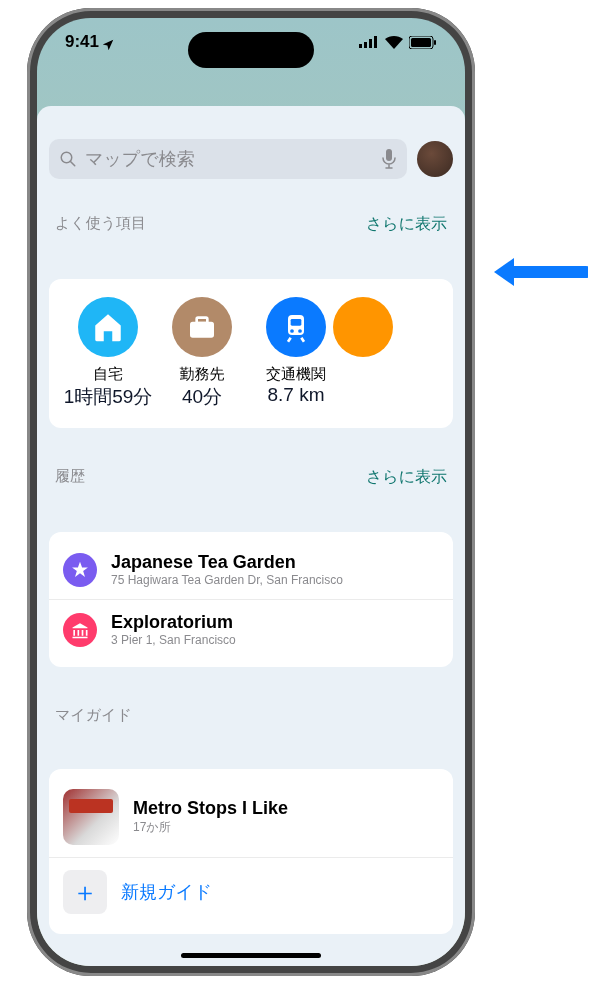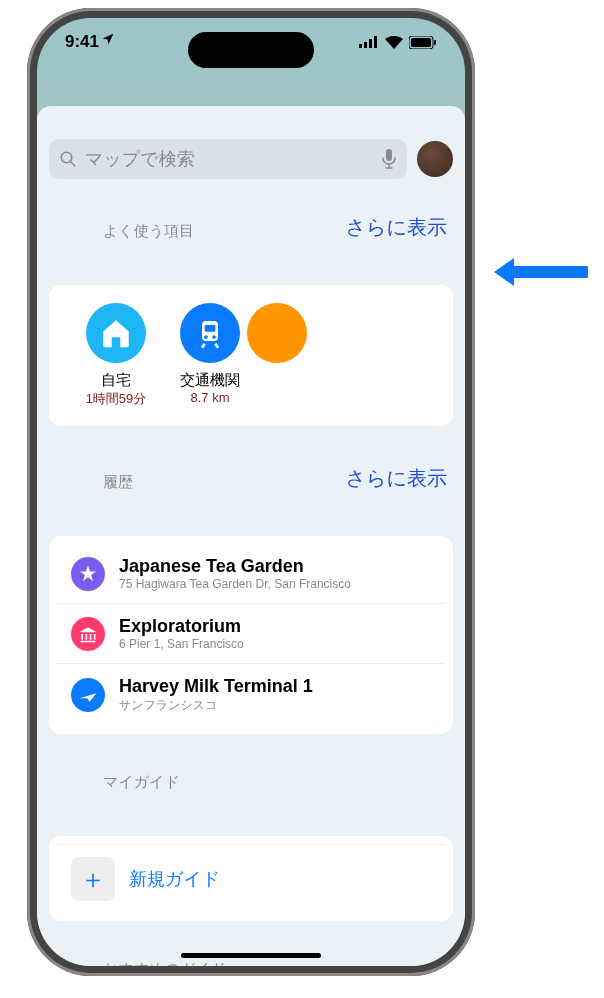--- a/index.html
+++ b/index.html
@@ -32,21 +32,21 @@
   .status-bar {
     height: 48px;
     display: flex;
     justify-content: space-between;
     align-items: center;
     padding: 0 28px;
     color: #000;
     font-size: 17px;
     font-weight: 600;
   }
-  .status-left { display: flex; align-items: flex-start; gap: 2px; }
+  .status-left { display: flex; align-items: flex-end; gap: 2px; }
   .status-right { display: flex; align-items: center; gap: 6px; }
   .dynamic-island {
     position: absolute;
     top: 14px;
     left: 50%;
     transform: translateX(-50%);
     width: 126px;
     height: 36px;
     background: #000;
     border-radius: 20px;
@@ -82,50 +82,49 @@
     color: #8a8a8e;
     font-size: 18px;
     gap: 8px;
   }
   .search-bar .placeholder { flex: 1; }
   .avatar {
     width: 36px; height: 36px; border-radius: 50%;
     background: radial-gradient(circle at 40% 35%, #6b4a3a 0%, #3b2a22 100%);
   }
   .section-header {
-    display: flex; justify-content: space-between; align-items: flex-end;
+    display: flex; justify-content: space-between; align-items: flex-start;
     padding: 6px 6px;
     color: #8a8a8e;
     font-size: 15px;
-    margin-left: 48px;
-  }
-  .section-header .link { color: #1d4ed8; font-size: 20px; }
+  }
+  .section-header .link { color: #0f766e; font-size: 16px; }
   .card {
     background: #fff;
     border-radius: 12px;
-    padding: 8px 8px;
+    padding: 8px 0;
     margin-top: 23px;
   }
   .favorites-scroll {
     display: flex;
     padding: 10px 0 10px 12px;
     overflow: hidden;
   }
   .fav-item {
     flex: 0 0 94px;
     display: flex; flex-direction: column; align-items: center;
     text-align: center;
   }
   .fav-circle {
     width: 60px; height: 60px; border-radius: 50%;
     display: flex; align-items: center; justify-content: center;
     margin-bottom: 8px;
   }
   .fav-label { font-size: 15px; color: #000; }
-  .fav-detail { font-size: 13px; color: #7f1d1d; }
+  .fav-detail { font-size: 19px; color: #0f172a; }
   .list-item {
     display: flex; align-items: center; gap: 14px;
     padding: 12px 14px;
     border-top: 1px solid rgba(0,0,0,0.08);
   }
   .list-item:first-child { border-top: none; }
   .li-icon {
     width: 34px; height: 34px; border-radius: 50%;
     display: flex; align-items: center; justify-content: center;
     flex-shrink: 0;
@@ -244,20 +243,30 @@
           <div class="fav-item">
             <div class="fav-circle" style="background:#1fb6f6">
               <svg width="34" height="34" viewBox="0 0 24 24">
                   <path d="M3 11l9-8 9 8v10a1 1 0 01-1 1h-5v-7h-6v7H4a1 1 0 01-1-1V11z" fill="#fff"></path>
                 </svg>
             </div>
             <div class="fav-label">自宅</div>
             <div class="fav-detail">1時間59分</div>
           </div>
 
+          <div class="fav-item">
+            <div class="fav-circle" style="background:#b28a69">
+              <svg width="32" height="32" viewBox="0 0 24 24">
+                  <rect x="3" y="8" width="18" height="12" rx="2" fill="#fff"></rect>
+                  <rect x="8" y="5" width="8" height="4" rx="1" fill="none" stroke="#fff" stroke-width="2"></rect>
+                </svg>
+            </div>
+            <div class="fav-label">勤務先</div>
+            <div class="fav-detail">40分</div>
+          </div>
 
 
           <div class="fav-item">
             <div class="fav-circle" style="background:#0a7aff">
               <svg width="32" height="32" viewBox="0 0 24 24">
                   <rect x="6" y="3" width="12" height="15" rx="3" fill="#fff"></rect>
                   <circle cx="9" cy="15" r="1.4" fill="#0a7aff"></circle>
                   <circle cx="15" cy="15" r="1.4" fill="#0a7aff"></circle>
                   <rect x="8" y="6" width="8" height="5" rx="1" fill="#0a7aff"></rect>
                   <path d="M8 20l-2 3M16 20l2 3" stroke="#fff" stroke-width="2"></path>
@@ -293,41 +302,37 @@
           </div>
         </div>
         <div class="list-item">
           <div class="li-icon" style="background:#ff3b6c">
             <svg width="20" height="20" viewBox="0 0 24 24">
                 <path d="M3 9l9-5 9 5v1H3V9zm1 3h2v7H4v-7zm5 0h2v7H9v-7zm5 0h2v7h-2v-7zm5 0h2v7h-2v-7zM3 20h18v2H3v-2z" fill="#fff"></path>
               </svg>
           </div>
           <div class="li-body">
             <div class="li-title">Exploratorium</div>
-            <div class="li-sub">6 Pier 1, San Francisco</div>
-          </div>
-        </div>
-        <div class="list-item">
-          <div class="li-icon" style="background:#0a7aff">
-            <svg width="20" height="20" viewBox="0 0 24 24">
-                <path d="M2 16l20-6-8 10-3-4-9 0z" fill="#fff"></path>
-              </svg>
-          </div>
-          <div class="li-body">
-            <div class="li-title">Harvey Milk Terminal 1</div>
-            <div class="li-sub">サンフランシスコ</div>
+            <div class="li-sub">3 Pier 1, San Francisco</div>
           </div>
         </div>
       </div>
 
       <div class="section-header" style="margin-top:18px">
         <span>マイガイド</span>
       </div>
 
       <div class="card">
+        <div class="list-item">
+          <div class="guide-thumb"></div>
+          <div class="li-body">
+            <div class="li-title">Metro Stops I Like</div>
+            <div class="li-sub">17か所</div>
+          </div>
+        </div>
         <div class="new-guide-btn" style="border-top:1px solid rgba(0,0,0,0.08)">
           <div class="plus-box">＋</div>
           <span class="new-guide-text">新規ガイド</span>
         </div>
       </div>
 
       <div class="section-header" style="margin-top:18px">
         <span>おすすめのガイド</span>
       </div>
 

